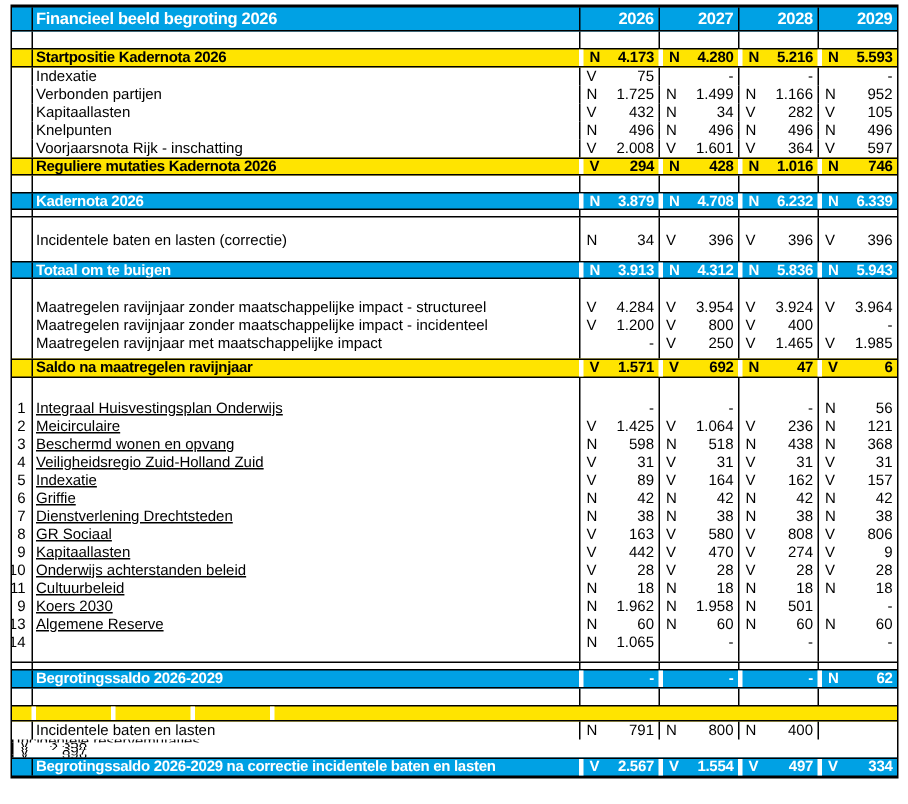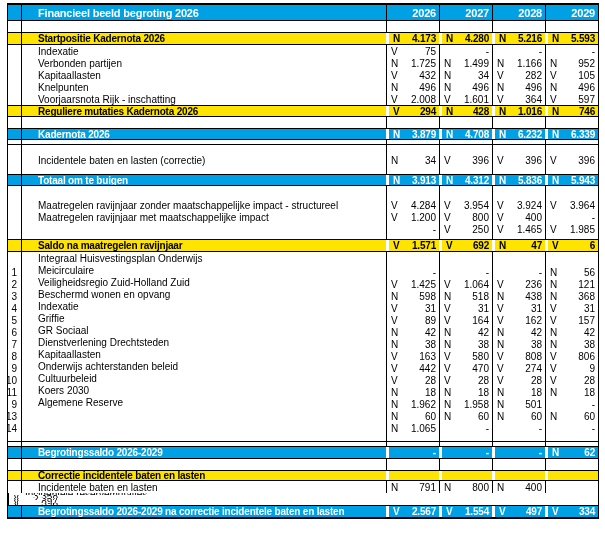--- a/index.html
+++ b/index.html
@@ -6,21 +6,21 @@
   html, body { width: 605px; height: 536px; background: #fff;
     font-family: "Liberation Sans", sans-serif; color: #000; overflow: hidden; }
   .page { position: relative; width: 605px; height: 536px; }
   .tbl { position: absolute; left: 7px; top: 3px; width: 592px;
     border: 1px solid #000; background: #fff; }
   .row { display: flex; width: 100%; font-size: 10px; }
   .cell { display: flex; align-items: center; overflow: hidden; }
   .c-num  { width: 13px; justify-content: flex-end; padding-right: 2px; }
   .c-desc { width: 365px; border-left: 1px solid #000; }
   .c-year { width: 53px; border-left: 1px solid #000; justify-content: space-between; }
-  .lbl { margin-left: 16px; white-space: nowrap; }
+  .lbl { margin-left: 2px; white-space: nowrap; }
   .sgn { margin-left: 4px; }
   .amt { margin-left: auto; margin-right: 3px; }
   
   .band { border-top: 1px solid #000; border-bottom: 1px solid #000; }
   .band .lbl, .band .sgn, .band .amt, .band .yr { font-weight: bold; letter-spacing: -0.2px; }
   .band.yellow { background: var(--band-yellow); color: #000; }
   .band.blue   { background: var(--band-blue); color: #fff; }
   .band .c-year { border-left: 3px solid #fff; }
   
   .hdr .c-year { border-left: 1px solid #000; justify-content: flex-end; }
@@ -315,20 +315,23 @@
         <div class="cell c-num" style="padding-top: 13px;">
           <div class="ln num-ln"></div>
           <div class="ln num-ln"></div>
           <div class="ln num-ln"></div>
         </div>
         <div class="cell c-desc" style="padding-top: 13px;">
           <div class="ln">
             <span class="lbl">Maatregelen ravijnjaar zonder maatschappelijke impact - structureel</span>
           </div>
           <div class="ln">
+            <span class="lbl">Maatregelen ravijnjaar zonder maatschappelijke impact - incidenteel</span>
+          </div>
+          <div class="ln">
             <span class="lbl">Maatregelen ravijnjaar met maatschappelijke impact</span>
           </div>
         </div>
         <div class="cell c-year" style="padding-top: 13px;">
           <div class="ln val-ln">
             <span class="sgn">V</span>
             <span class="amt">4.284</span>
           </div>
           <div class="ln val-ln">
             <span class="sgn">V</span>
@@ -442,44 +445,44 @@
           <div class="ln num-ln">
             <span>9</span>
           </div>
           <div class="ln num-ln">
             <span>13</span>
           </div>
           <div class="ln num-ln">
             <span>14</span>
           </div>
         </div>
-        <div class="cell c-desc" style="">
+        <div class="cell c-desc" style="padding-top: 14px; text-decoration: underline;">
           <div class="ln">
             <span class="lbl">Integraal Huisvestingsplan Onderwijs</span>
           </div>
           <div class="ln">
             <span class="lbl">Meicirculaire</span>
           </div>
           <div class="ln">
+            <span class="lbl">Beschermd wonen en opvang</span>
+          </div>
+          <div class="ln">
             <span class="lbl">Veiligheidsregio Zuid-Holland Zuid</span>
           </div>
           <div class="ln">
-            <span class="lbl">Beschermd wonen en opvang</span>
-          </div>
-          <div class="ln">
             <span class="lbl">Indexatie</span>
           </div>
           <div class="ln">
             <span class="lbl">Griffie</span>
           </div>
           <div class="ln">
+            <span class="lbl">Dienstverlening Drechtsteden</span>
+          </div>
+          <div class="ln">
             <span class="lbl">GR Sociaal</span>
-          </div>
-          <div class="ln">
-            <span class="lbl">Dienstverlening Drechtsteden</span>
           </div>
           <div class="ln">
             <span class="lbl">Kapitaallasten</span>
           </div>
           <div class="ln">
             <span class="lbl">Onderwijs achterstanden beleid</span>
           </div>
           <div class="ln">
             <span class="lbl">Cultuurbeleid</span>
           </div>
@@ -756,23 +759,20 @@
       <div class="row blank" style="height: 11px;">
         <div class="cell c-num"></div>
         <div class="cell c-desc"></div>
         <div class="cell c-year"></div>
         <div class="cell c-year"></div>
         <div class="cell c-year"></div>
         <div class="cell c-year"></div>
       </div>
       <div class="row band band yellow" style="height: 11px;">
         <div class="cell c-num"></div>
-        <div class="cell c-desc">
-          <span class="lbl">Correctie incidentele baten en lasten</span>
-        </div>
         <div class="cell c-year">
           <span class="sgn"></span>
           <span class="amt"></span>
         </div>
         <div class="cell c-year">
           <span class="sgn"></span>
           <span class="amt"></span>
         </div>
         <div class="cell c-year">
           <span class="sgn"></span>

